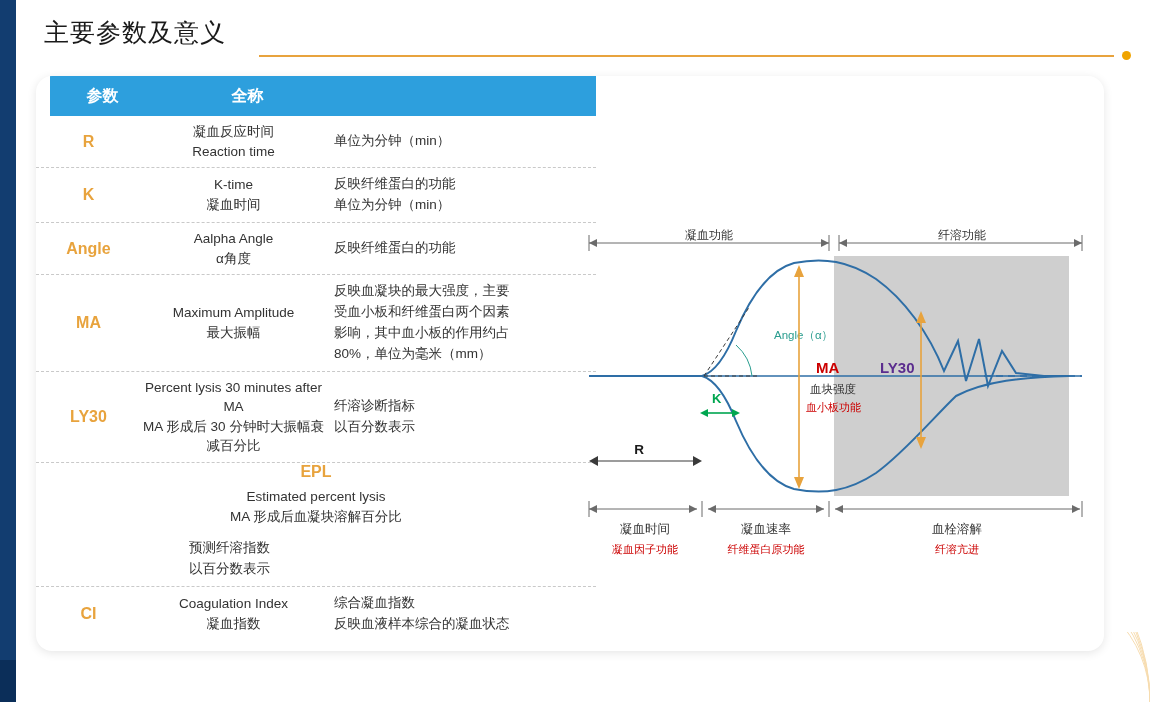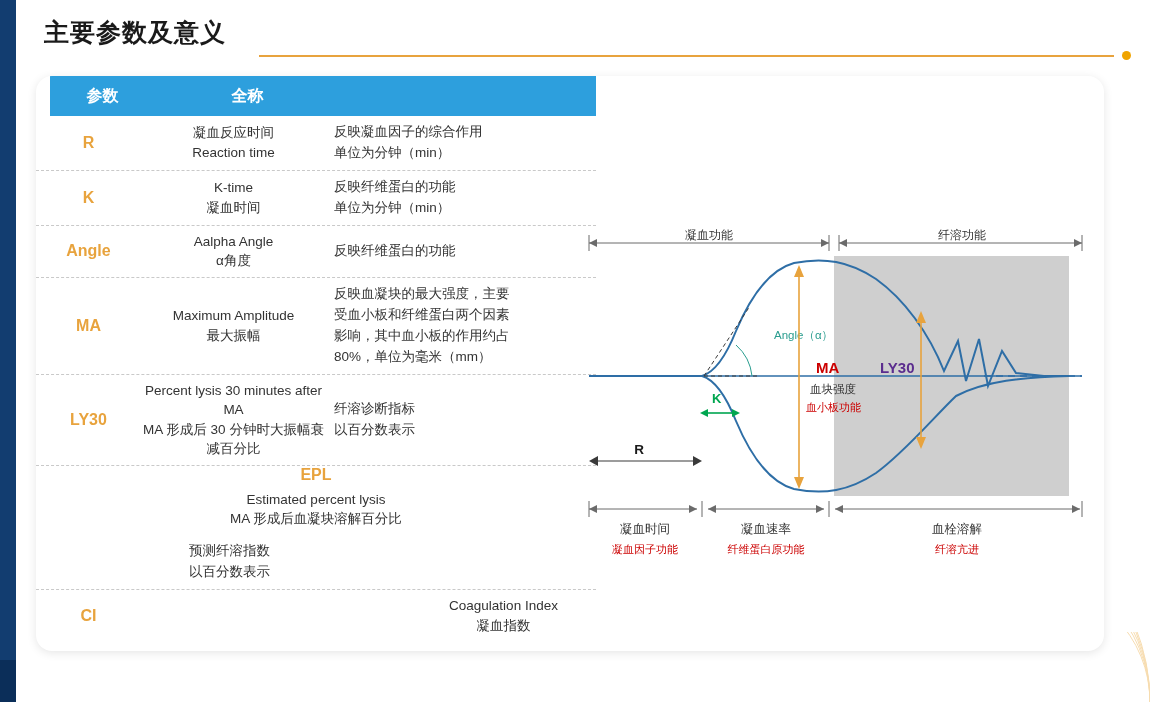--- a/index.html
+++ b/index.html
@@ -41,21 +41,21 @@
     left: 44px;
     top: 16px;
     width: 1060px;
     height: 44px;
   }
   .title-text {
     position: absolute;
     left: 0;
     top: 0;
     font-size: 25px;
-    font-weight: bold;
+    font-weight: normal;
     color: #1a1a1a;
     letter-spacing: 1px;
   }
   .title-line {
     position: absolute;
     left: 215px;
     top: 39px;
     width: 855px;
     height: 2px;
     background: #e8a33d;
@@ -179,21 +179,20 @@
         <div class="th-full">全称</div>
       </div>
 
       <div class="trow">
         <div class="td-param">R</div>
         <div class="td-full">
           <span class="l">凝血反应时间</span>
           <span class="l">Reaction time</span>
         </div>
         <div class="td-mean">
-          <span class="l">反映凝血因子的综合作用</span>
           <span class="l">单位为分钟（min）</span>
         </div>
       </div>
 
       <div class="trow">
         <div class="td-param">K</div>
         <div class="td-full">
           <span class="l">K-time</span>
           <span class="l">凝血时间</span>
         </div>
@@ -250,20 +249,24 @@
           <span class="l">预测纤溶指数</span>
           <span class="l">以百分数表示</span>
         </div>
       </div>
 
       <div class="trow">
         <div class="td-param">CI</div>
         <div class="td-full">
           <span class="l">Coagulation Index</span>
           <span class="l">凝血指数</span>
+        </div>
+        <div class="td-mean">
+          <span class="l">综合凝血指数</span>
+          <span class="l">反映血液样本综合的凝血状态</span>
         </div>
       </div>
 
     </div>
 
     <div class="figure">
       <svg class="fig-svg" width="510" height="370" viewBox="0 0 510 370" xmlns="http://www.w3.org/2000/svg">
 
         <rect x="250" y="35" width="235" height="240" fill="#cfcfcf"></rect>
 

